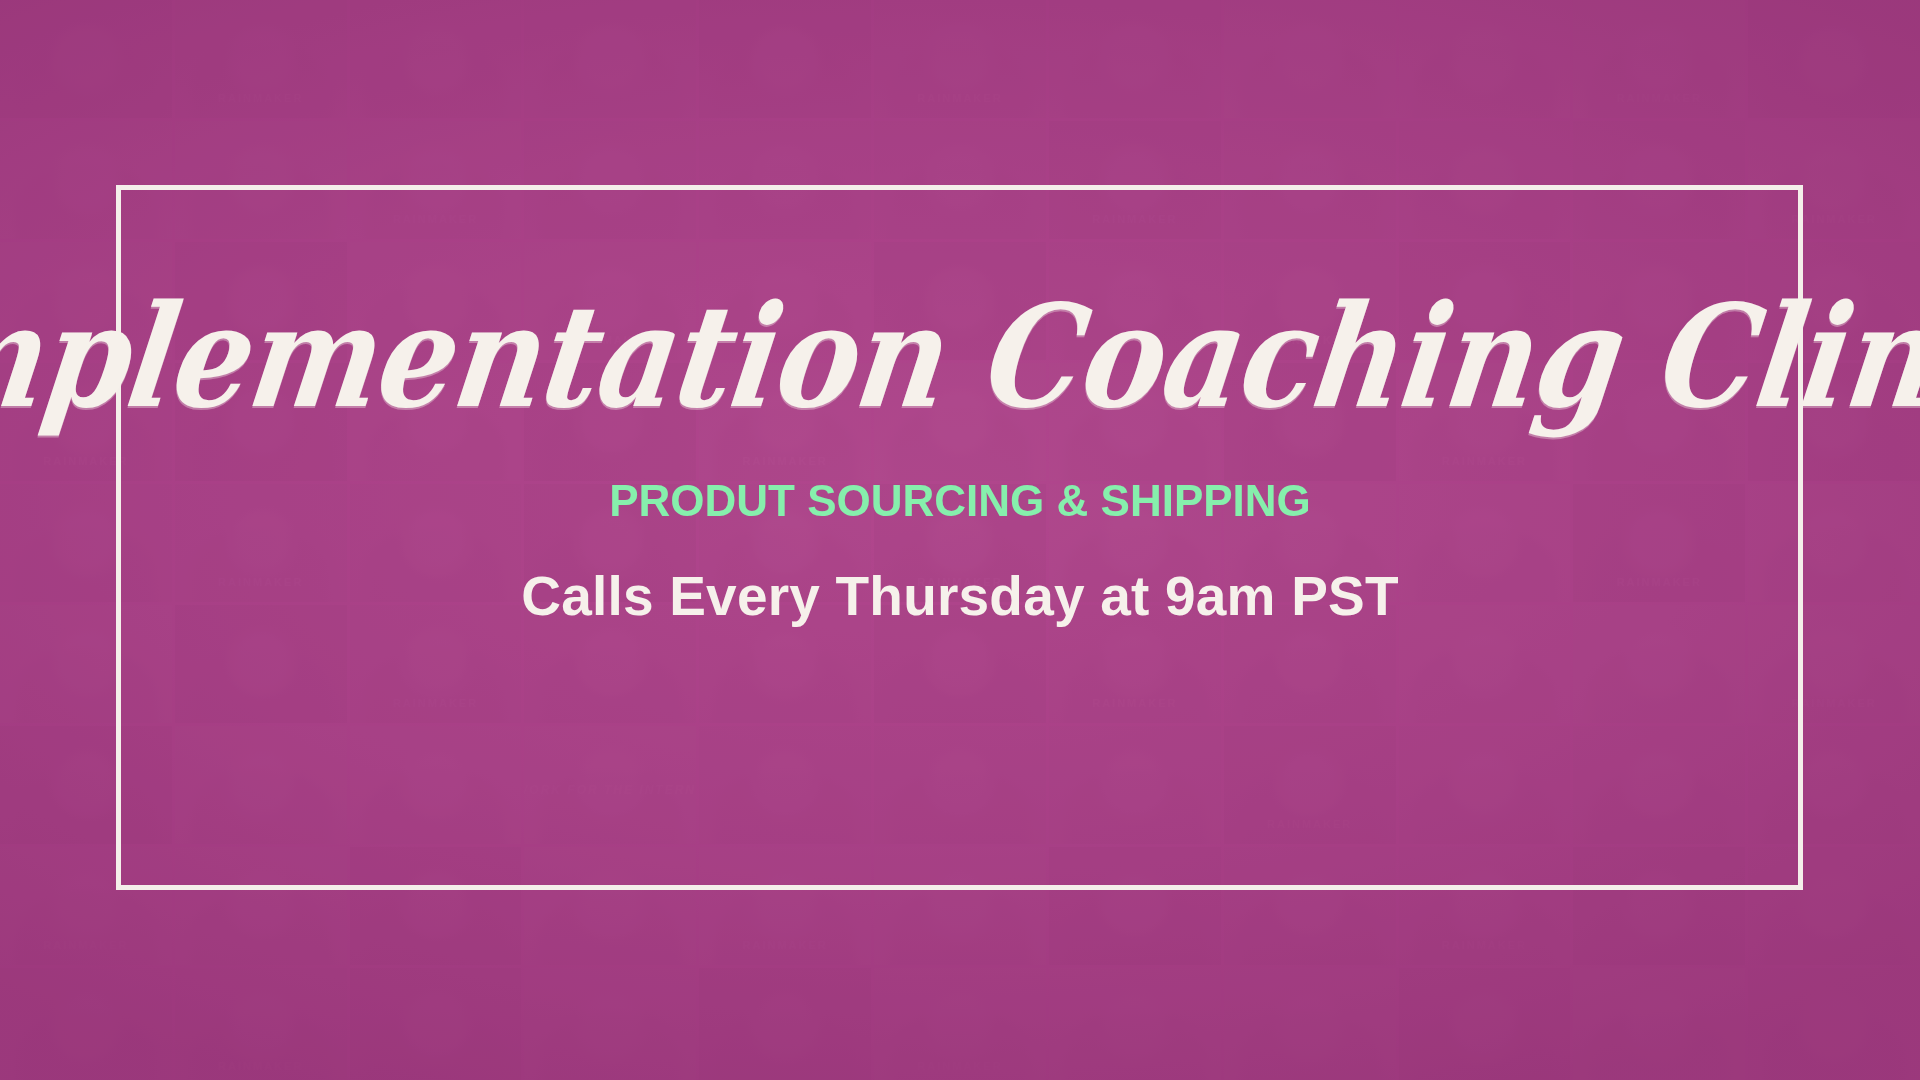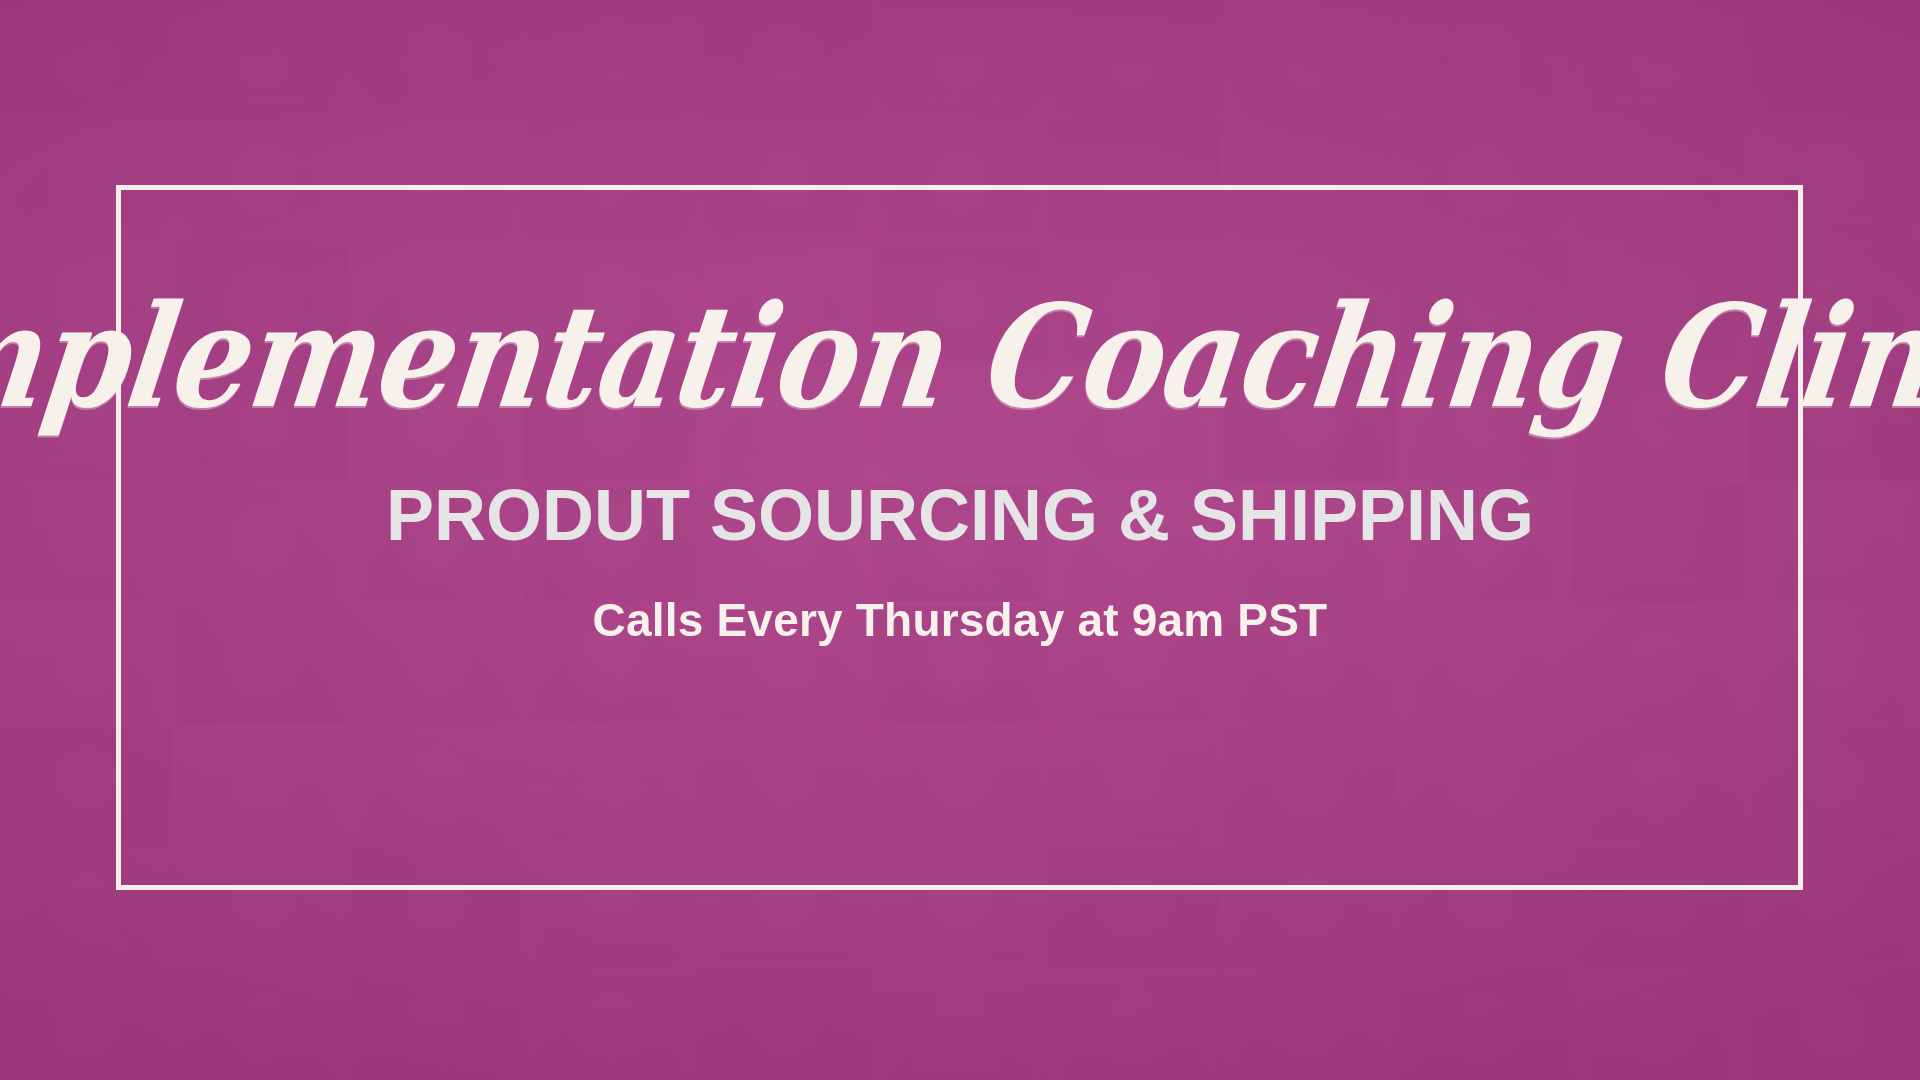--- a/index.html
+++ b/index.html
@@ -130,32 +130,32 @@
     transform: skewX(-9deg) scaleY(1.16);
     transform-origin: center;
     white-space: nowrap;
     text-shadow: 0 2px 0 rgba(246,241,235,0.35);
   }
 
   #subtitle {
     margin-top: 62px;
     font-family: "Liberation Sans", sans-serif;
     font-weight: 700;
-    font-size: 72px;
+    font-size: 44px;
     line-height: 1.0;
-    color: #e5e5e5;
+    color: #86efac;
     letter-spacing: 0px;
     white-space: nowrap;
   }
 
   #tagline {
     margin-top: 46px;
     font-family: "Liberation Sans", sans-serif;
     font-weight: 700;
-    font-size: 46px;
+    font-size: 55px;
     line-height: 1.0;
     color: #F6F1EB;
     letter-spacing: 0.2px;
     white-space: nowrap;
   }
 </style>
 </head>
 <body>
 
 <div id="stage">

